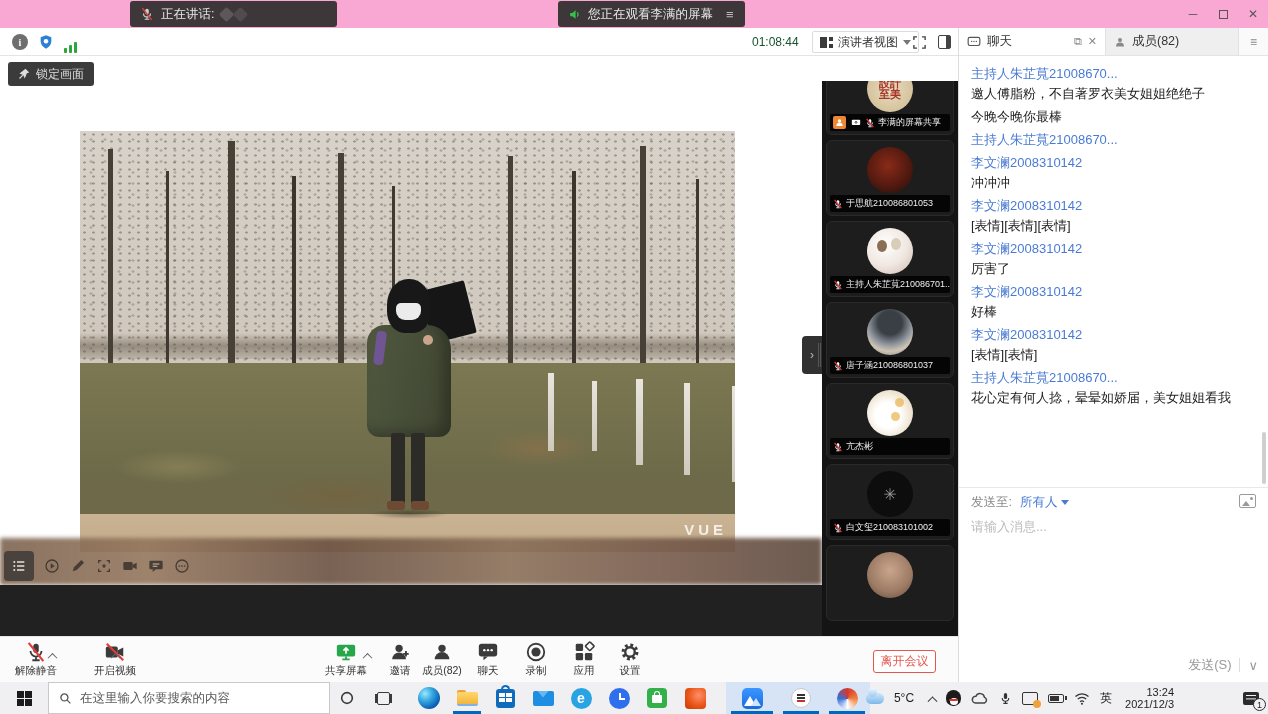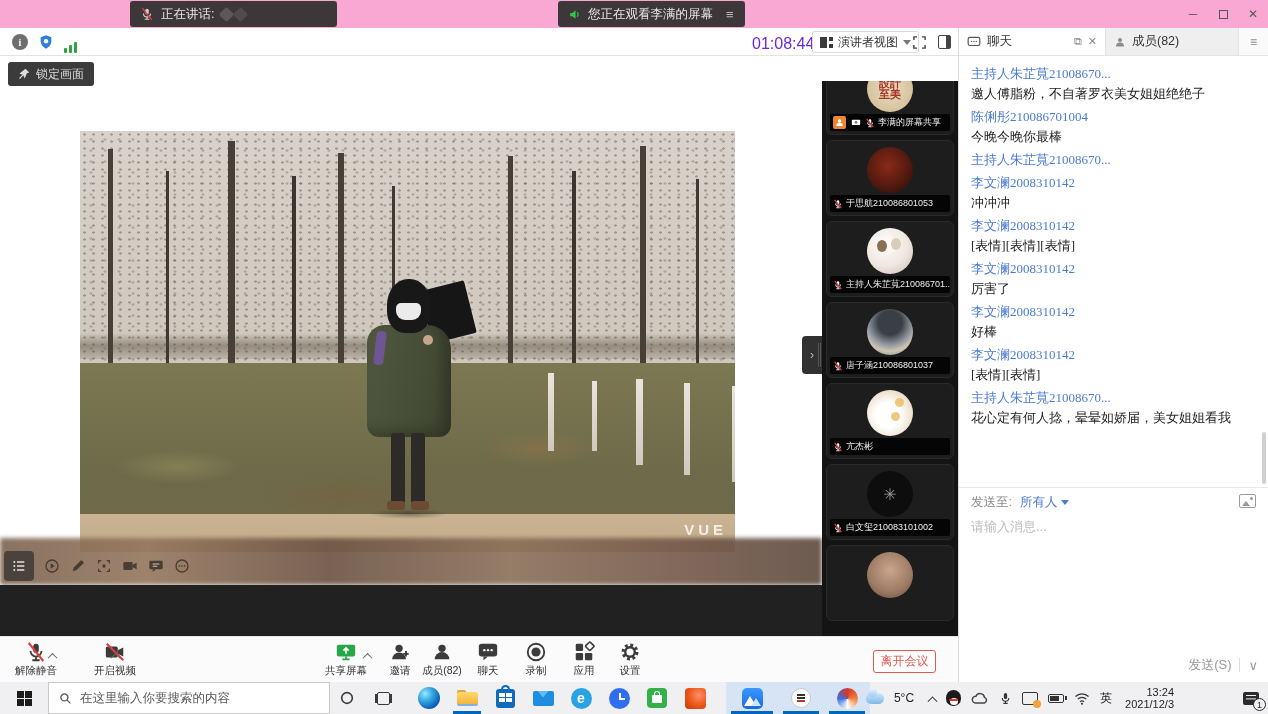--- a/index.html
+++ b/index.html
@@ -20,21 +20,21 @@
   .diamond { width:11px; height:11px; background:rgba(255,255,255,.16); transform:rotate(45deg); border-radius:2px; }
   .diamond.d2 { background:rgba(255,255,255,.10); margin-left:-4px; }
   .pill .menu-lines { color:#bbb; font-size:13px; letter-spacing:1px; margin-left:6px; }
 
   
   .header { position:absolute; top:28px; left:0; width:958px; height:28px; background:#fff; border-bottom:1px solid #e4e4e4; }
   .hicon { position:absolute; top:6px; width:16px; height:16px; }
   .info-c { border-radius:50%; background:#6e6e6e; color:#fff; font-size:10px; font-weight:bold; display:flex; align-items:center; justify-content:center; font-family:"Liberation Serif",serif; }
   .bars { display:flex; align-items:flex-end; gap:2px; }
   .bars i { width:3px; background:#2aa63c; display:block; border-radius:1px; }
-  .htime { position:absolute; left:752px; top:7px; font-size:16px; color:#6d28d9; }
+  .htime { position:absolute; left:752px; top:7px; font-size:12px; color:#14532d; }
   .viewmode { position:absolute; left:812px; top:3px; height:22px; border:1px solid #dcdcdc; border-radius:2px; background:#fff;
               display:flex; align-items:center; gap:5px; padding:0 7px; font-size:12px; color:#333; }
   .vm-ic { width:13px; height:11px; position:relative; }
   .vm-ic::before { content:""; position:absolute; left:0; top:0; width:7px; height:11px; background:#3c3c3c; }
   .vm-ic::after { content:""; position:absolute; right:0; top:0; width:4px; height:4px; background:#3c3c3c; box-shadow:0 7px 0 #3c3c3c; }
   .caret { width:0; height:0; border-left:4px solid transparent; border-right:4px solid transparent; border-top:5px solid #777; }
 
   
   .stage { position:absolute; left:0; top:56px; width:822px; height:580px; background:#fff; overflow:hidden; }
   .pinbtn { position:absolute; left:8px; top:6px; height:24px; background:rgba(48,48,48,.95); border-radius:3px;
@@ -119,21 +119,21 @@
   
   .chat { position:absolute; left:958px; top:28px; width:310px; height:654px; background:#fff; border-left:1px solid #dcdcdc; }
   .chat-header { position:absolute; left:0; top:0; right:0; height:28px; border-bottom:1px solid #e4e4e4; display:flex; }
   .ctab { display:flex; align-items:center; gap:6px; padding:0 8px; font-size:12.5px; color:#333; }
   .ctab.chat-t { width:146px; background:#fff; }
   .ctab.memb-t { width:134px; background:#efefef; border-left:1px solid #e2e2e2; border-right:1px solid #e2e2e2; }
   .ctab .sp { flex:1; }
   .gicon { color:#8a8a8a; font-size:11px; }
   .hamb { flex:1; display:flex; align-items:center; justify-content:center; color:#888; font-size:12px; background:#fafafa; }
   .msgs { position:absolute; left:0; top:29px; right:0; height:428px; overflow:hidden; padding:7px 12px; }
-  .msg { margin-bottom:3px;font-family:Liberation Serif, serif; }
+  .msg { margin-bottom:3px; }
   .msg .sender { color:#4a7bd4; font-size:13px; line-height:20px; white-space:nowrap; overflow:hidden; }
   .msg .mtext { color:#222; font-size:13px; line-height:20px; white-space:nowrap; overflow:hidden; }
   .chat-scroll { position:absolute; right:2px; top:404px; width:4px; height:52px; background:#cfcfcf; border-radius:2px; }
   .chat-div { position:absolute; left:0; right:0; top:459px; border-top:1px solid #e8e8e8; }
   .sendto { position:absolute; left:12px; top:466px; display:flex; align-items:center; gap:8px; font-size:12.5px; }
   .sendto .lab { color:#8a8a8a; }
   .sendto .val { color:#4a7bd4; display:flex; align-items:center; gap:4px; }
   .caret-b { width:0; height:0; border-left:4px solid transparent; border-right:4px solid transparent; border-top:5px solid #4a7bd4; }
   .imgbtn { position:absolute; right:12px; top:466px; width:17px; height:14px; border:1.4px solid #9a9a9a; border-radius:2px; }
   .imgbtn::before { content:""; position:absolute; left:2px; bottom:1px; border-left:4px solid transparent; border-right:4px solid transparent; border-bottom:5px solid #9a9a9a; }
@@ -449,21 +449,20 @@
         <span>成员(82)</span>
       </div>
       <div class="hamb">≡</div>
     </div>
     <div class="msgs" id="chat-msgs">
         <div class="msg">
           <div class="sender">主持人朱芷萈21008670...</div>
                  <div class="mtext">邀人傅脂粉，不自著罗衣美女姐姐绝绝子</div>
         </div>
         <div class="msg">
-          <div class="sender">陈俐彤210086701004</div>
                  <div class="mtext">今晚今晚你最棒</div>
         </div>
         <div class="msg">
           <div class="sender">主持人朱芷萈21008670...</div>
         </div>
         <div class="msg">
           <div class="sender">李文澜2008310142</div>
                  <div class="mtext">冲冲冲</div>
         </div>
         <div class="msg">

